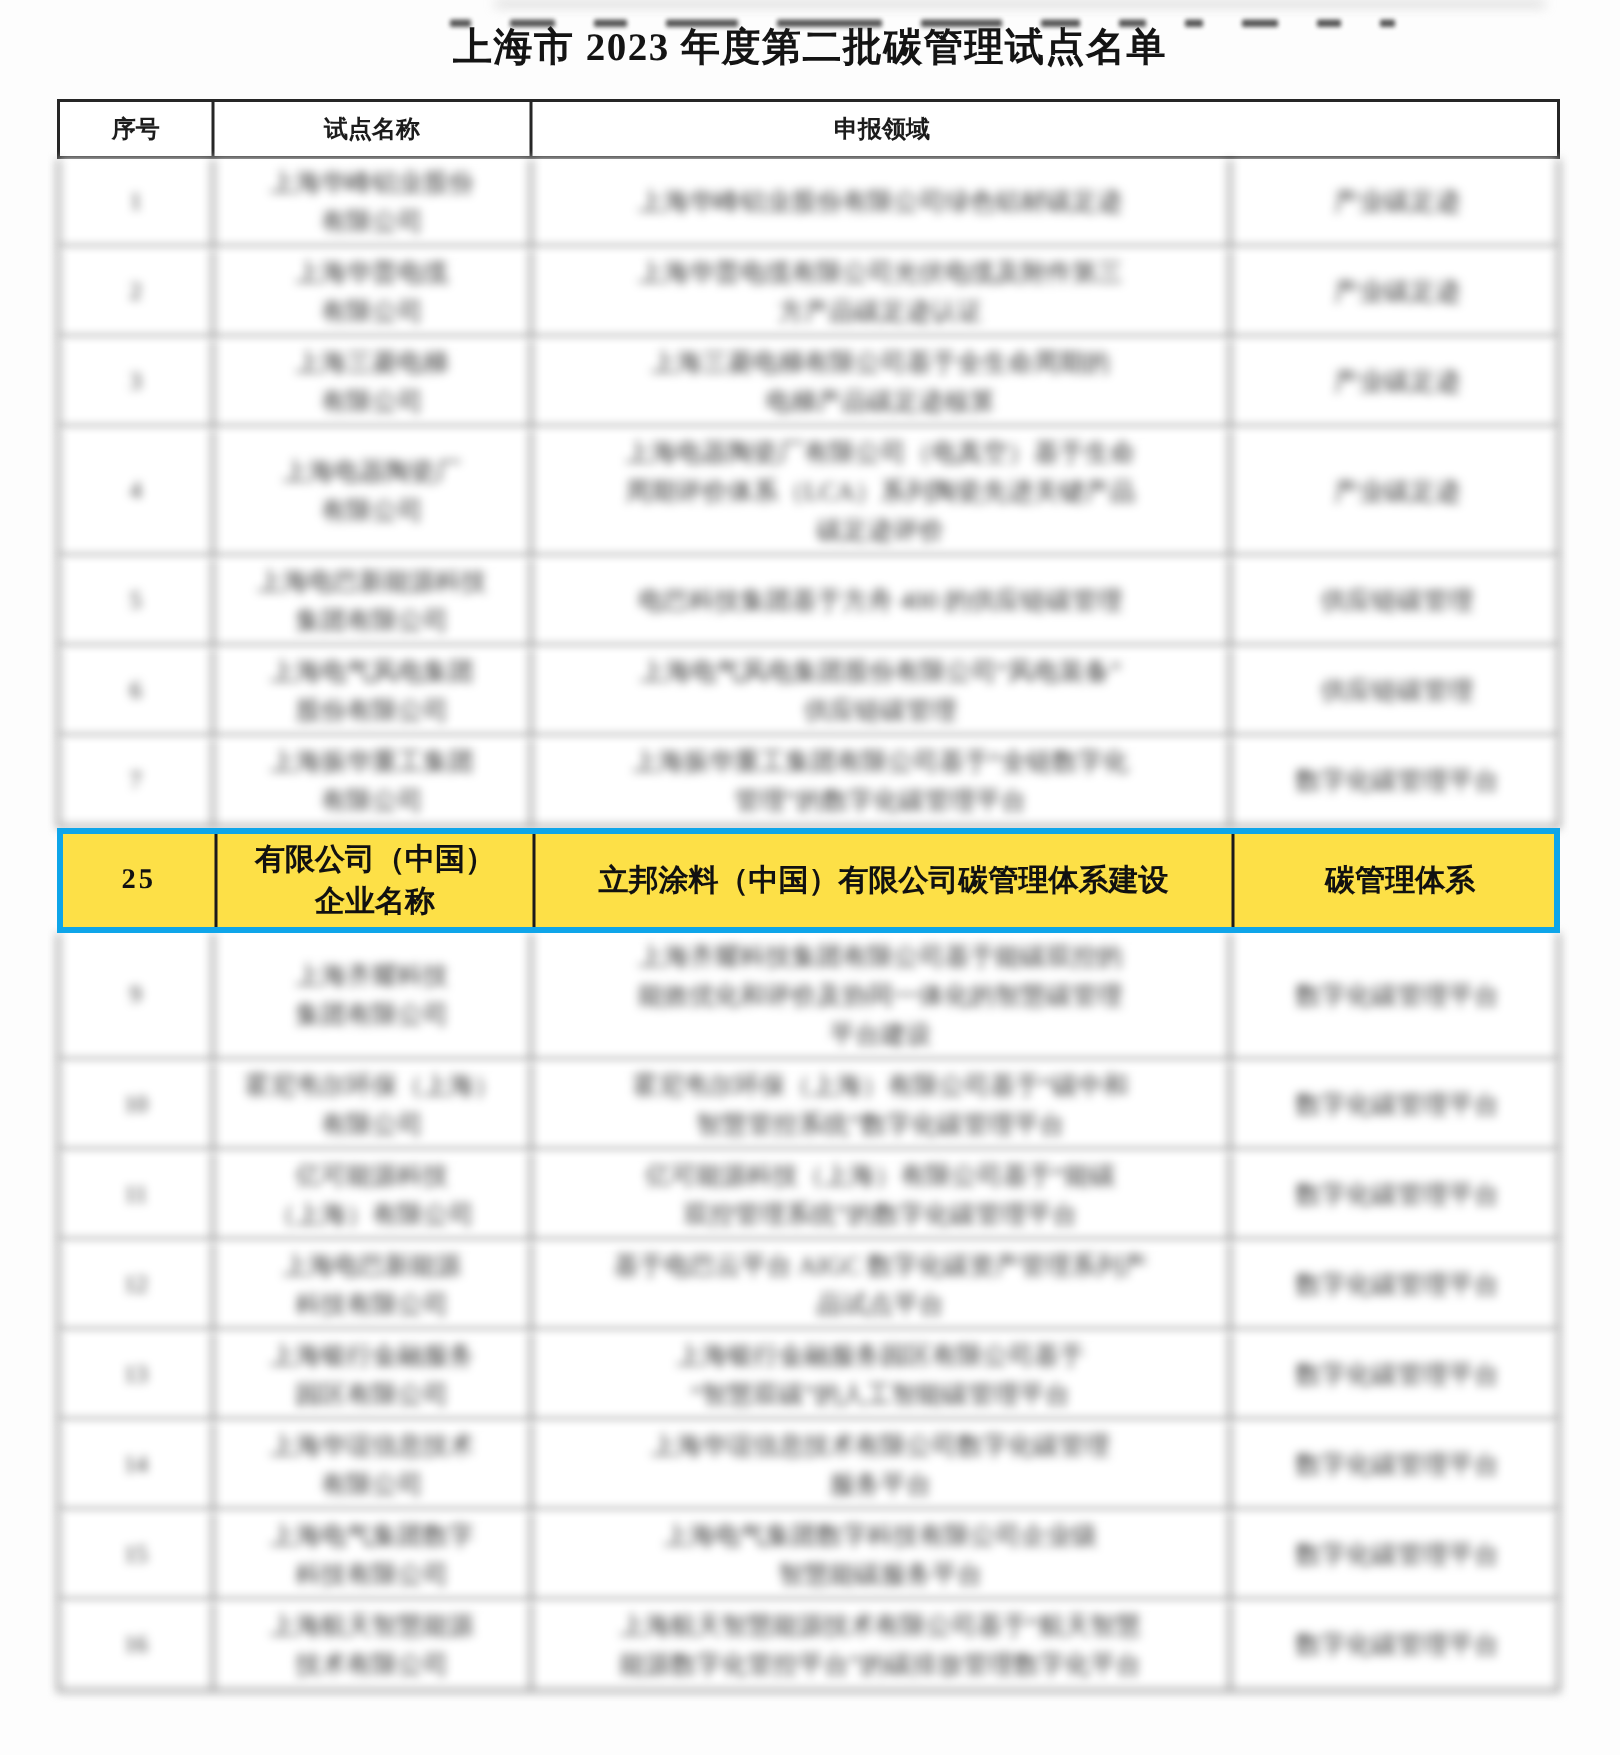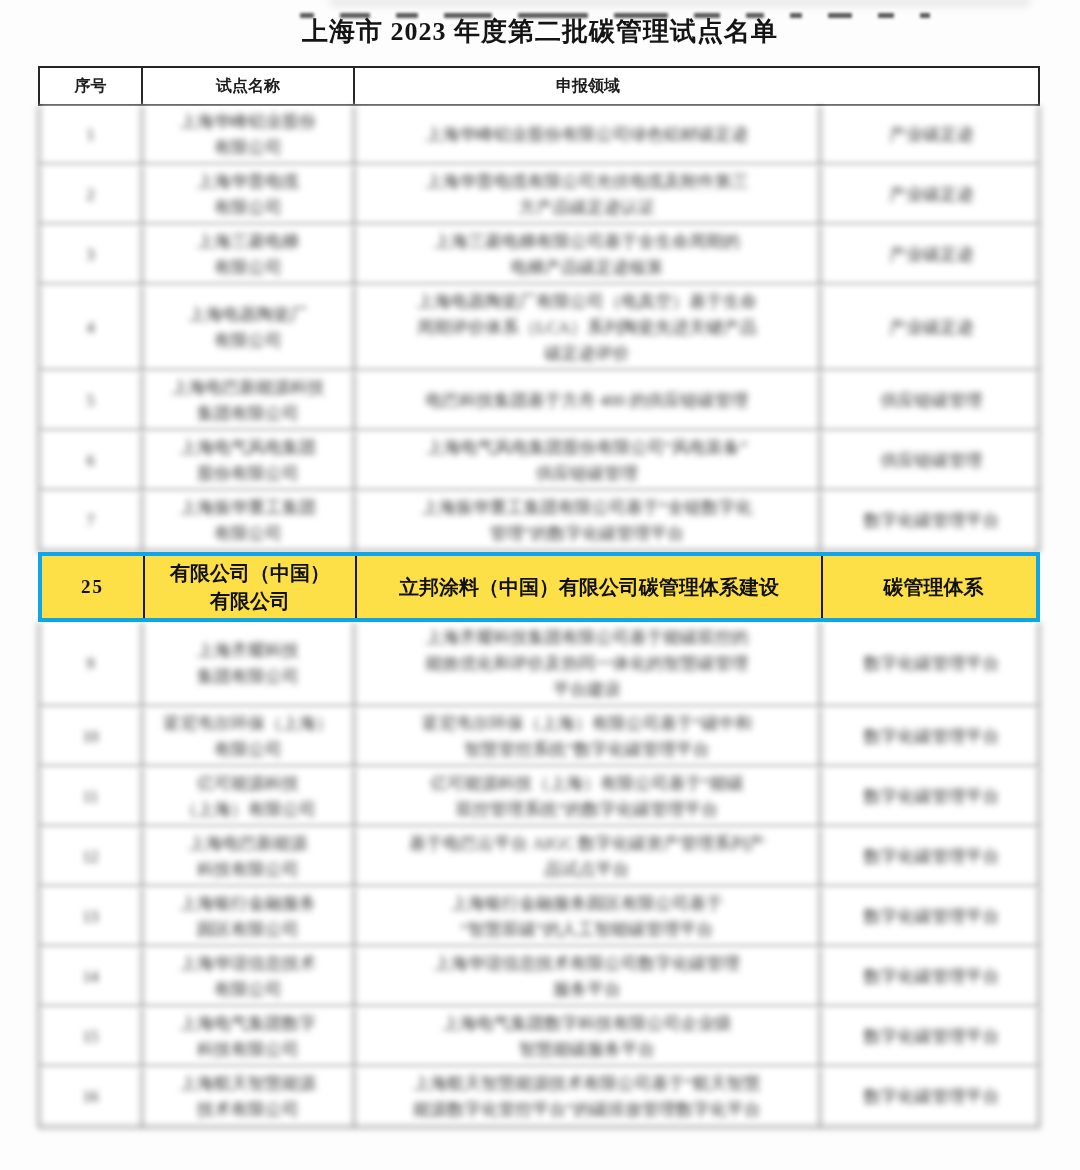--- a/index.html
+++ b/index.html
@@ -234,21 +234,21 @@
         <div class="cell c-field">
           <div class="line">数字化碳管理平台</div>
         </div>
       </div>
       <div class="grid-row clear-row">
         <div class="cell c-no">
           <div class="line">25</div>
         </div>
         <div class="cell c-company">
           <div class="line">有限公司（中国）</div>
-          <div class="line">有限公司</div>
+          <div class="line">企业名称</div>
         </div>
         <div class="cell c-pilot">
           <div class="line">立邦涂料（中国）有限公司碳管理体系建设</div>
         </div>
         <div class="cell c-field">
           <div class="line">碳管理体系</div>
         </div>
       </div>
       <div class="grid-row blur-row">
         <div class="cell c-no">

